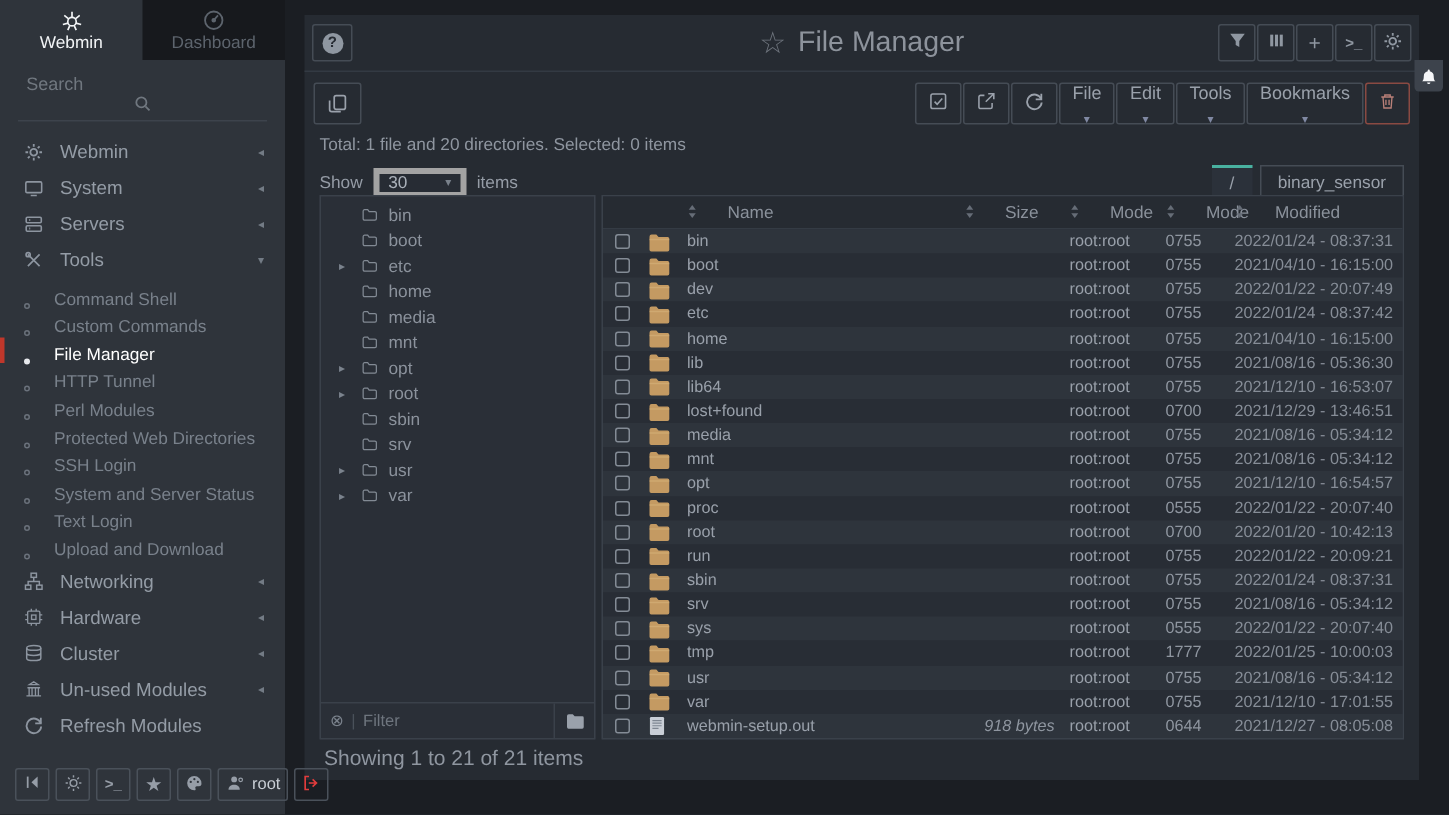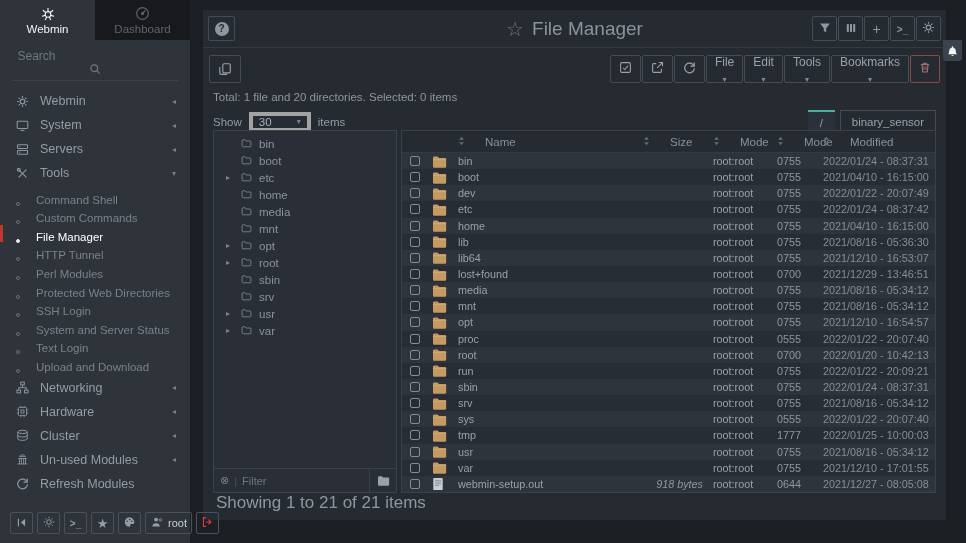--- a/index.html
+++ b/index.html
@@ -77,21 +77,21 @@
   .sort-ic { color:#666d77; display:flex; }
   .ft-body { position:absolute; top:22px; bottom:0; left:0; right:0; display:flex; flex-direction:column; }
   .ft-row { flex:1; font-size:10.8px; color:#99a0aa; cursor:pointer; min-height:0; }
   .ft-row:nth-child(odd) { background:#2e343c; }
   .ft-row:nth-child(even) { background:#282d35; }
   .cb { width:10px; height:10px; border:1px solid #848c96; border-radius:2px; margin-left:8px; cursor:pointer; }
   .ficon { display:flex; align-items:center; padding-left:4px; }
   .cell-size { text-align:right; padding-right:10px; color:#8f96a0;font-style:italic; }
   .cell-mode { color:#8f96a0; }
   .cell-mod { color:#868d97; }
-  .showing-line { position:absolute; left:13px; bottom:7px; font-size:17px; color:#8f96a0; }
+  .showing-line { position:absolute; left:13px; bottom:7px; font-size:14px; color:#8f96a0; }
 </style>
 </head>
 <body>
 
 <div class="sidebar">
   <div class="logo-tabs">
     <div class="logo-tab active">
       <span class="ltab-icon">
         <svg width="16" height="15" viewBox="0 0 16 16" fill="none" stroke="#f2f4f6" stroke-width="1.2">
             <circle cx="8" cy="9" r="3"></circle>

